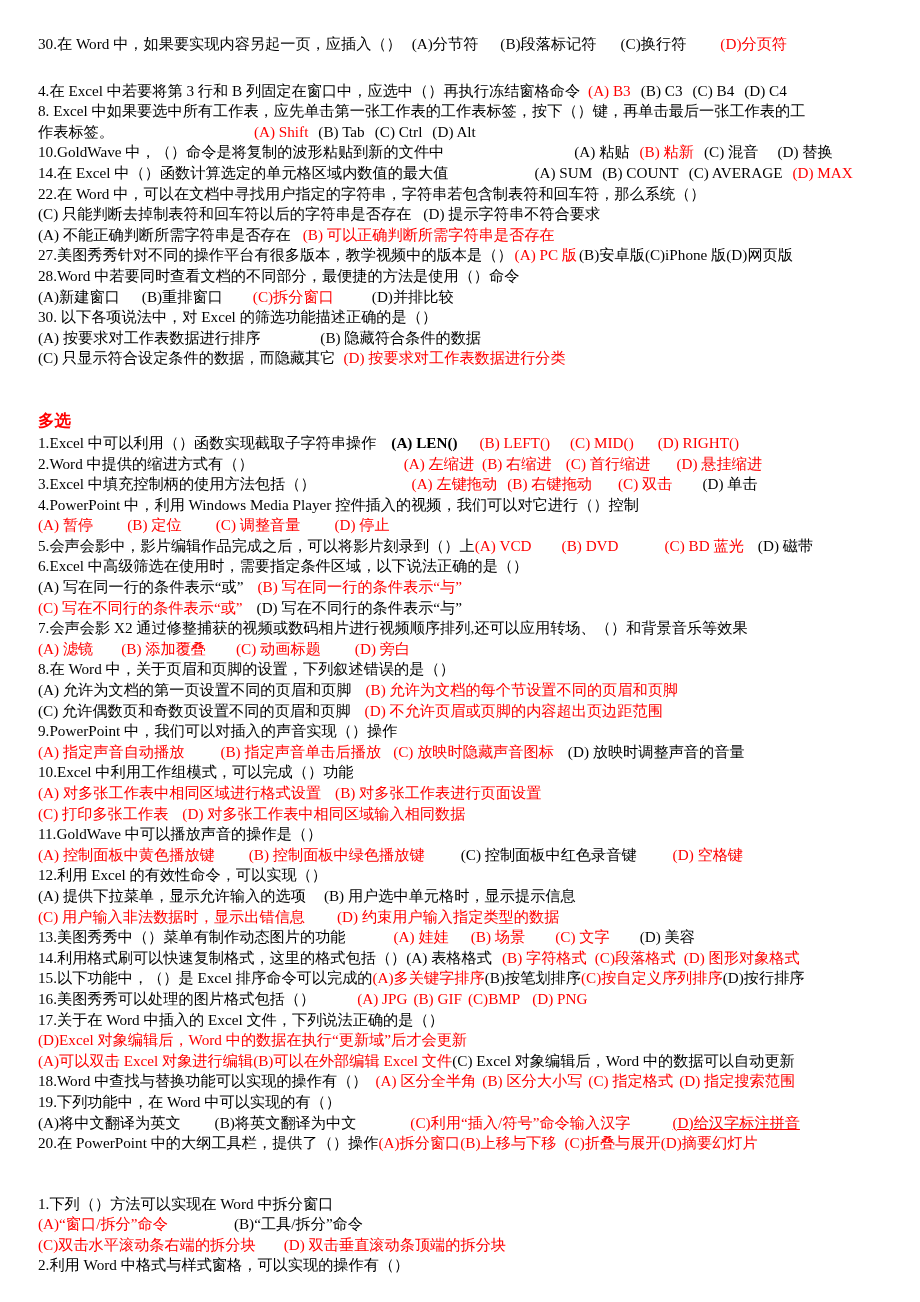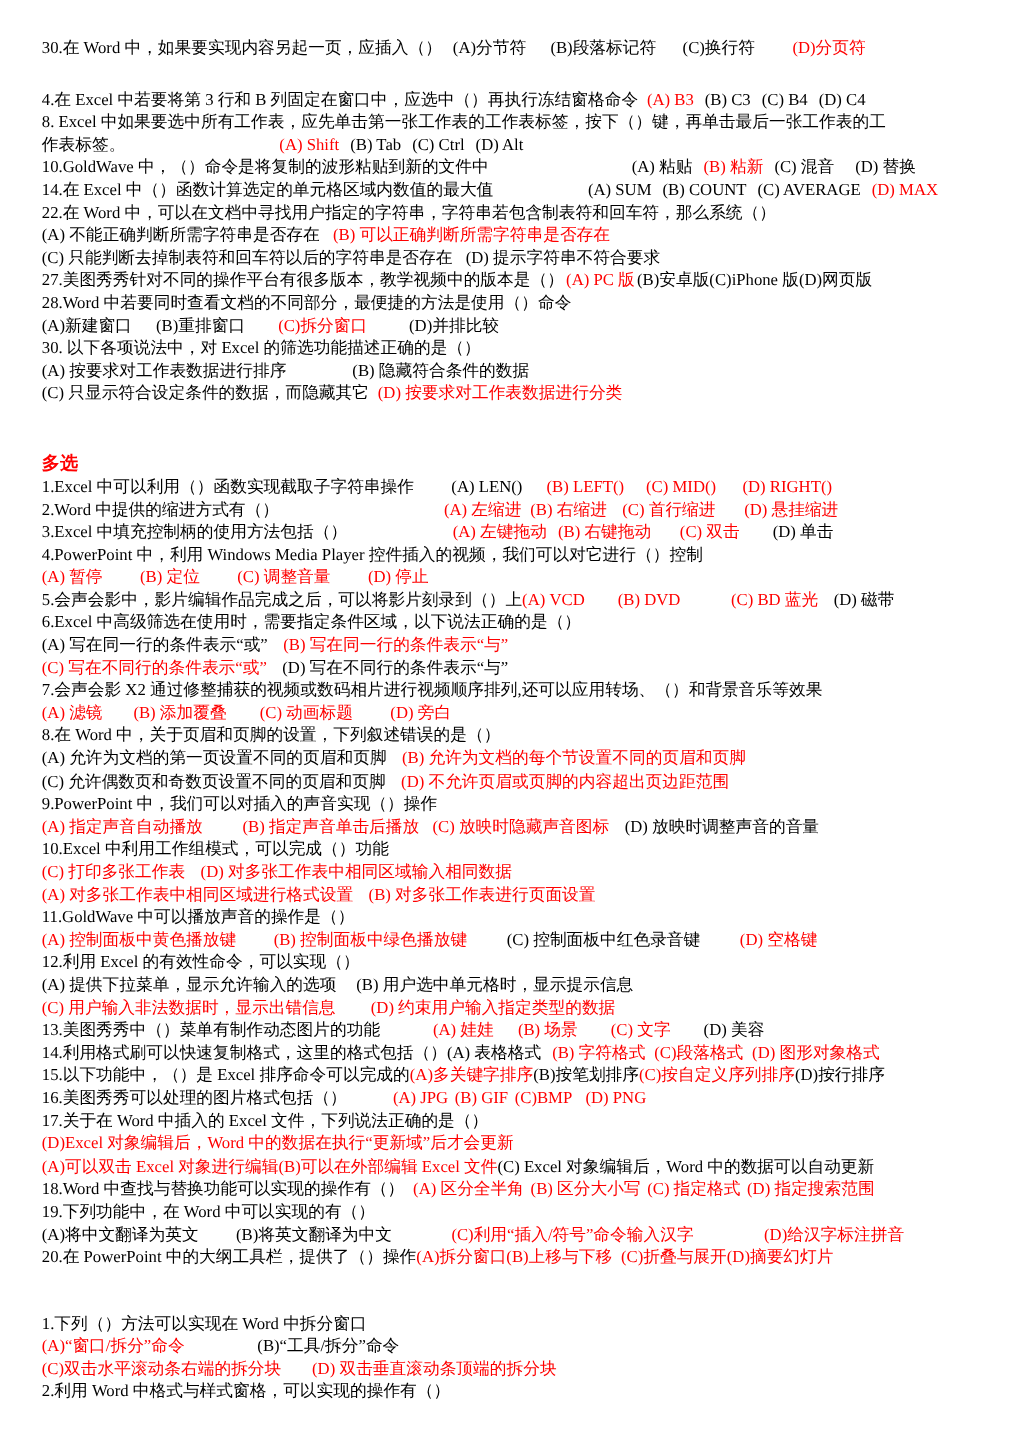--- a/index.html
+++ b/index.html
@@ -45,68 +45,68 @@
 
   <div>
     <div class="line"><span class="k">30.在 Word 中，如果要实现内容另起一页，应插入（）</span><span class="k" style="margin-left: 10px;">(A)分节符</span><span class="k" style="margin-left: 22px;">(B)段落标记符</span><span class="k" style="margin-left: 24px;">(C)换行符</span><span class="r" style="margin-left: 34px;">(D)分页符</span></div>
     <div class="gap-md"></div>
     <div class="line"><span class="k">4.在 Excel 中若要将第 3 行和 B 列固定在窗口中，应选中（）再执行冻结窗格命令</span><span class="r" style="margin-left: 8px; text-align: center;">(A) B3</span><span class="k" style="margin-left: 10px;">(B) C3</span><span class="k" style="margin-left: 10px;">(C) B4</span><span class="k" style="margin-left: 10px;">(D) C4</span></div>
     <div class="line"><span class="k">8.  Excel 中如果要选中所有工作表，应先单击第一张工作表的工作表标签，按下（）键，再单击最后一张工作表的工</span></div>
     <div class="line"><span class="k">作表标签。</span><span class="r" style="margin-left: 140px;">(A) Shift</span><span class="k" style="margin-left: 10px;">(B) Tab</span><span class="k" style="margin-left: 10px;">(C) Ctrl</span><span class="k" style="margin-left: 10px;">(D) Alt</span></div>
     <div class="line"><span class="k">10.GoldWave 中，（）命令是将复制的波形粘贴到新的文件中</span><span class="k" style="margin-left: 130px;">(A) 粘贴</span><span class="r" style="margin-left: 10px;">(B) 粘新</span><span class="k" style="margin-left: 10px;">(C) 混音</span><span class="k" style="margin-left: 19px;">(D) 替换</span></div>
     <div class="line"><span class="k">14.在 Excel 中（）函数计算选定的单元格区域内数值的最大值</span><span class="k" style="margin-left: 86px;">(A) SUM</span><span class="k" style="margin-left: 10px;">(B) COUNT</span><span class="k" style="margin-left: 10px;">(C) AVERAGE</span><span class="r" style="margin-left: 10px;">(D) MAX</span></div>
     <div class="line"><span class="k">22.在 Word 中，可以在文档中寻找用户指定的字符串，字符串若包含制表符和回车符，那么系统（）</span></div>
+    <div class="line"><span class="k">(C) 只能判断去掉制表符和回车符以后的字符串是否存在</span><span class="k" style="margin-left: 12px;">(D) 提示字符串不符合要求</span></div>
     <div class="line"><span class="k">(A) 不能正确判断所需字符串是否存在</span><span class="r" style="margin-left: 12px;">(B) 可以正确判断所需字符串是否存在</span></div>
-    <div class="line"><span class="k">(C) 只能判断去掉制表符和回车符以后的字符串是否存在</span><span class="k" style="margin-left: 12px;">(D) 提示字符串不符合要求</span></div>
     <div class="line"><span class="k">27.美图秀秀针对不同的操作平台有很多版本，教学视频中的版本是（）</span><span class="r" style="margin-left: 2px;">(A) PC 版</span><span class="k" style="margin-left: 2px;">(B)安卓版</span><span class="k">(C)iPhone 版</span><span class="k">(D)网页版</span></div>
     <div class="line"><span class="k">28.Word 中若要同时查看文档的不同部分，最便捷的方法是使用（）命令</span></div>
     <div class="line"><span class="k">(A)新建窗口</span><span class="k" style="margin-left: 22px;">(B)重排窗口</span><span class="r" style="margin-left: 30px;">(C)拆分窗口</span><span class="k" style="margin-left: 38px;">(D)并排比较</span></div>
     <div class="line"><span class="k">30.  以下各项说法中，对 Excel 的筛选功能描述正确的是（）</span></div>
     <div class="line"><span class="k">(A) 按要求对工作表数据进行排序</span><span class="k" style="margin-left: 60px;">(B) 隐藏符合条件的数据</span></div>
     <div class="line"><span class="k">(C) 只显示符合设定条件的数据，而隐藏其它</span><span class="r" style="margin-left: 8px;">(D) 按要求对工作表数据进行分类</span></div>
   </div>
 
   <div class="gap-lg"></div>
 
   <div>
     <div class="sec-head">多选</div>
-    <div class="line"><span class="k">1.Excel 中可以利用（）函数实现截取子字符串操作</span><span class="k" style="margin-left: 34px;">(A) LEN()</span><span class="r" style="margin-left: 22px;">(B) LEFT()</span><span class="r" style="margin-left: 20px;">(C) MID()</span><span class="r" style="margin-left: 24px;">(D) RIGHT()</span></div>
+    <div class="line"><span class="k">1.Excel 中可以利用（）函数实现截取子字符串操作</span><span class="k" style="margin-left: 15px; font-weight: bold;">(A) LEN()</span><span class="r" style="margin-left: 22px;">(B) LEFT()</span><span class="r" style="margin-left: 20px;">(C) MID()</span><span class="r" style="margin-left: 24px;">(D) RIGHT()</span></div>
     <div class="line"><span class="k">2.Word 中提供的缩进方式有（）</span><span class="r" style="margin-left: 150px;">(A) 左缩进</span><span class="r" style="margin-left: 8px;">(B) 右缩进</span><span class="r" style="margin-left: 14px;">(C) 首行缩进</span><span class="r" style="margin-left: 26px;">(D) 悬挂缩进</span></div>
     <div class="line"><span class="k">3.Excel 中填充控制柄的使用方法包括（）</span><span class="r" style="margin-left: 96px;">(A) 左键拖动</span><span class="r" style="margin-left: 10px;">(B) 右键拖动</span><span class="r" style="margin-left: 26px;">(C) 双击</span><span class="k" style="margin-left: 30px;">(D) 单击</span></div>
     <div class="line"><span class="k">4.PowerPoint 中，利用 Windows Media Player 控件插入的视频，我们可以对它进行（）控制</span></div>
     <div class="line"><span class="r">(A) 暂停</span><span class="r" style="margin-left: 34px;">(B) 定位</span><span class="r" style="margin-left: 34px;">(C) 调整音量</span><span class="r" style="margin-left: 34px;">(D) 停止</span></div>
     <div class="line"><span class="k">5.会声会影中，影片编辑作品完成之后，可以将影片刻录到（）上</span><span class="r">(A) VCD</span><span class="r" style="margin-left: 30px;">(B) DVD</span><span class="r" style="margin-left: 46px;">(C) BD 蓝光</span><span class="k" style="margin-left: 14px;">(D) 磁带</span></div>
     <div class="line"><span class="k">6.Excel 中高级筛选在使用时，需要指定条件区域，以下说法正确的是（）</span></div>
     <div class="line"><span class="k">(A) 写在同一行的条件表示“或”</span><span class="r" style="margin-left: 14px;">(B) 写在同一行的条件表示“与”</span></div>
     <div class="line"><span class="r">(C) 写在不同行的条件表示“或”</span><span class="k" style="margin-left: 14px;">(D) 写在不同行的条件表示“与”</span></div>
     <div class="line"><span class="k">7.会声会影 X2 通过修整捕获的视频或数码相片进行视频顺序排列,还可以应用转场、（）和背景音乐等效果</span></div>
     <div class="line"><span class="r">(A) 滤镜</span><span class="r" style="margin-left: 28px;">(B) 添加覆叠</span><span class="r" style="margin-left: 30px;">(C) 动画标题</span><span class="r" style="margin-left: 34px;">(D) 旁白</span></div>
     <div class="line"><span class="k">8.在 Word 中，关于页眉和页脚的设置，下列叙述错误的是（）</span></div>
     <div class="line"><span class="k">(A) 允许为文档的第一页设置不同的页眉和页脚</span><span class="r" style="margin-left: 14px;">(B) 允许为文档的每个节设置不同的页眉和页脚</span></div>
     <div class="line"><span class="k">(C) 允许偶数页和奇数页设置不同的页眉和页脚</span><span class="r" style="margin-left: 14px;">(D) 不允许页眉或页脚的内容超出页边距范围</span></div>
     <div class="line"><span class="k">9.PowerPoint 中，我们可以对插入的声音实现（）操作</span></div>
     <div class="line"><span class="r">(A) 指定声音自动播放</span><span class="r" style="margin-left: 36px;">(B) 指定声音单击后播放</span><span class="r" style="margin-left: 12px;">(C) 放映时隐藏声音图标</span><span class="k" style="margin-left: 14px;">(D) 放映时调整声音的音量</span></div>
     <div class="line"><span class="k">10.Excel 中利用工作组模式，可以完成（）功能</span></div>
+    <div class="line"><span class="r">(A) 对多张工作表中相同区域进行格式设置</span><span class="r" style="margin-left: 14px;">(B) 对多张工作表进行页面设置</span></div>
     <div class="line"><span class="r">(C) 打印多张工作表</span><span class="r" style="margin-left: 14px;">(D) 对多张工作表中相同区域输入相同数据</span></div>
-    <div class="line"><span class="r">(A) 对多张工作表中相同区域进行格式设置</span><span class="r" style="margin-left: 14px;">(B) 对多张工作表进行页面设置</span></div>
     <div class="line"><span class="k">11.GoldWave 中可以播放声音的操作是（）</span></div>
     <div class="line"><span class="r">(A) 控制面板中黄色播放键</span><span class="r" style="margin-left: 34px;">(B) 控制面板中绿色播放键</span><span class="k" style="margin-left: 36px;">(C) 控制面板中红色录音键</span><span class="r" style="margin-left: 36px;">(D) 空格键</span></div>
     <div class="line"><span class="k">12.利用 Excel 的有效性命令，可以实现（）</span></div>
     <div class="line"><span class="k">(A) 提供下拉菜单，显示允许输入的选项</span><span class="k" style="margin-left: 18px;">(B) 用户选中单元格时，显示提示信息</span></div>
     <div class="line"><span class="r">(C) 用户输入非法数据时，显示出错信息</span><span class="r" style="margin-left: 32px;">(D) 约束用户输入指定类型的数据</span></div>
     <div class="line"><span class="k">13.美图秀秀中（）菜单有制作动态图片的功能</span><span class="r" style="margin-left: 48px;">(A) 娃娃</span><span class="r" style="margin-left: 22px;">(B) 场景</span><span class="r" style="margin-left: 30px;">(C) 文字</span><span class="k" style="margin-left: 30px;">(D) 美容</span></div>
     <div class="line"><span class="k">14.利用格式刷可以快速复制格式，这里的格式包括（）</span><span class="k">(A) 表格格式</span><span class="r" style="margin-left: 10px;">(B) 字符格式</span><span class="r" style="margin-left: 8px;">(C)段落格式</span><span class="r" style="margin-left: 8px;">(D) 图形对象格式</span></div>
     <div class="line"><span class="k">15.以下功能中，（）是 Excel 排序命令可以完成的</span><span class="r">(A)多关键字排序</span><span class="k">(B)按笔划排序</span><span class="r">(C)按自定义序列排序</span><span class="k">(D)按行排序</span></div>
     <div class="line"><span class="k">16.美图秀秀可以处理的图片格式包括（）</span><span class="r" style="margin-left: 42px;">(A) JPG</span><span class="r" style="margin-left: 6px;">(B) GIF</span><span class="r" style="margin-left: 6px;">(C)BMP</span><span class="r" style="margin-left: 12px;">(D) PNG</span></div>
     <div class="line"><span class="k">17.关于在 Word 中插入的 Excel 文件，下列说法正确的是（）</span></div>
     <div class="line"><span class="r">(D)Excel 对象编辑后，Word 中的数据在执行“更新域”后才会更新</span></div>
     <div class="line"><span class="r">(A)可以双击 Excel 对象进行编辑</span><span class="r">(B)可以在外部编辑 Excel 文件</span><span class="k">(C)  Excel 对象编辑后，Word 中的数据可以自动更新</span></div>
     <div class="line"><span class="k">18.Word 中查找与替换功能可以实现的操作有（）</span><span class="r" style="margin-left: 8px;">(A) 区分全半角</span><span class="r" style="margin-left: 6px;">(B) 区分大小写</span><span class="r" style="margin-left: 6px;">(C) 指定格式</span><span class="r" style="margin-left: 6px;">(D) 指定搜索范围</span></div>
     <div class="line"><span class="k">19.下列功能中，在 Word 中可以实现的有（）</span></div>
-    <div class="line"><span class="k">(A)将中文翻译为英文</span><span class="k" style="margin-left: 34px;">(B)将英文翻译为中文</span><span class="r" style="margin-left: 54px;">(C)利用“插入/符号”命令输入汉字</span><span class="r" style="margin-left: 64px;">(D)给汉字标注拼音</span></div>
+    <div class="line"><span class="k">(A)将中文翻译为英文</span><span class="k" style="margin-left: 34px;">(B)将英文翻译为中文</span><span class="r" style="margin-left: 54px;">(C)利用“插入/符号”命令输入汉字</span><span class="r" style="margin-left: 42px; text-decoration: underline;">(D)给汉字标注拼音</span></div>
     <div class="line"><span class="k">20.在 PowerPoint 中的大纲工具栏，提供了（）操作</span><span class="r">(A)拆分窗口</span><span class="r">(B)上移与下移</span><span class="r" style="margin-left: 8px;">(C)折叠与展开</span><span class="r">(D)摘要幻灯片</span></div>
   </div>
 
   <div class="gap-lg"></div>
 
   <div>
     <div class="line"><span class="k">1.下列（）方法可以实现在 Word 中拆分窗口</span></div>
     <div class="line"><span class="r">(A)“窗口/拆分”命令</span><span class="k" style="margin-left: 66px;">(B)“工具/拆分”命令</span></div>
     <div class="line"><span class="r">(C)双击水平滚动条右端的拆分块</span><span class="r" style="margin-left: 28px;">(D) 双击垂直滚动条顶端的拆分块</span></div>
     <div class="line"><span class="k">2.利用 Word 中格式与样式窗格，可以实现的操作有（）</span></div>

